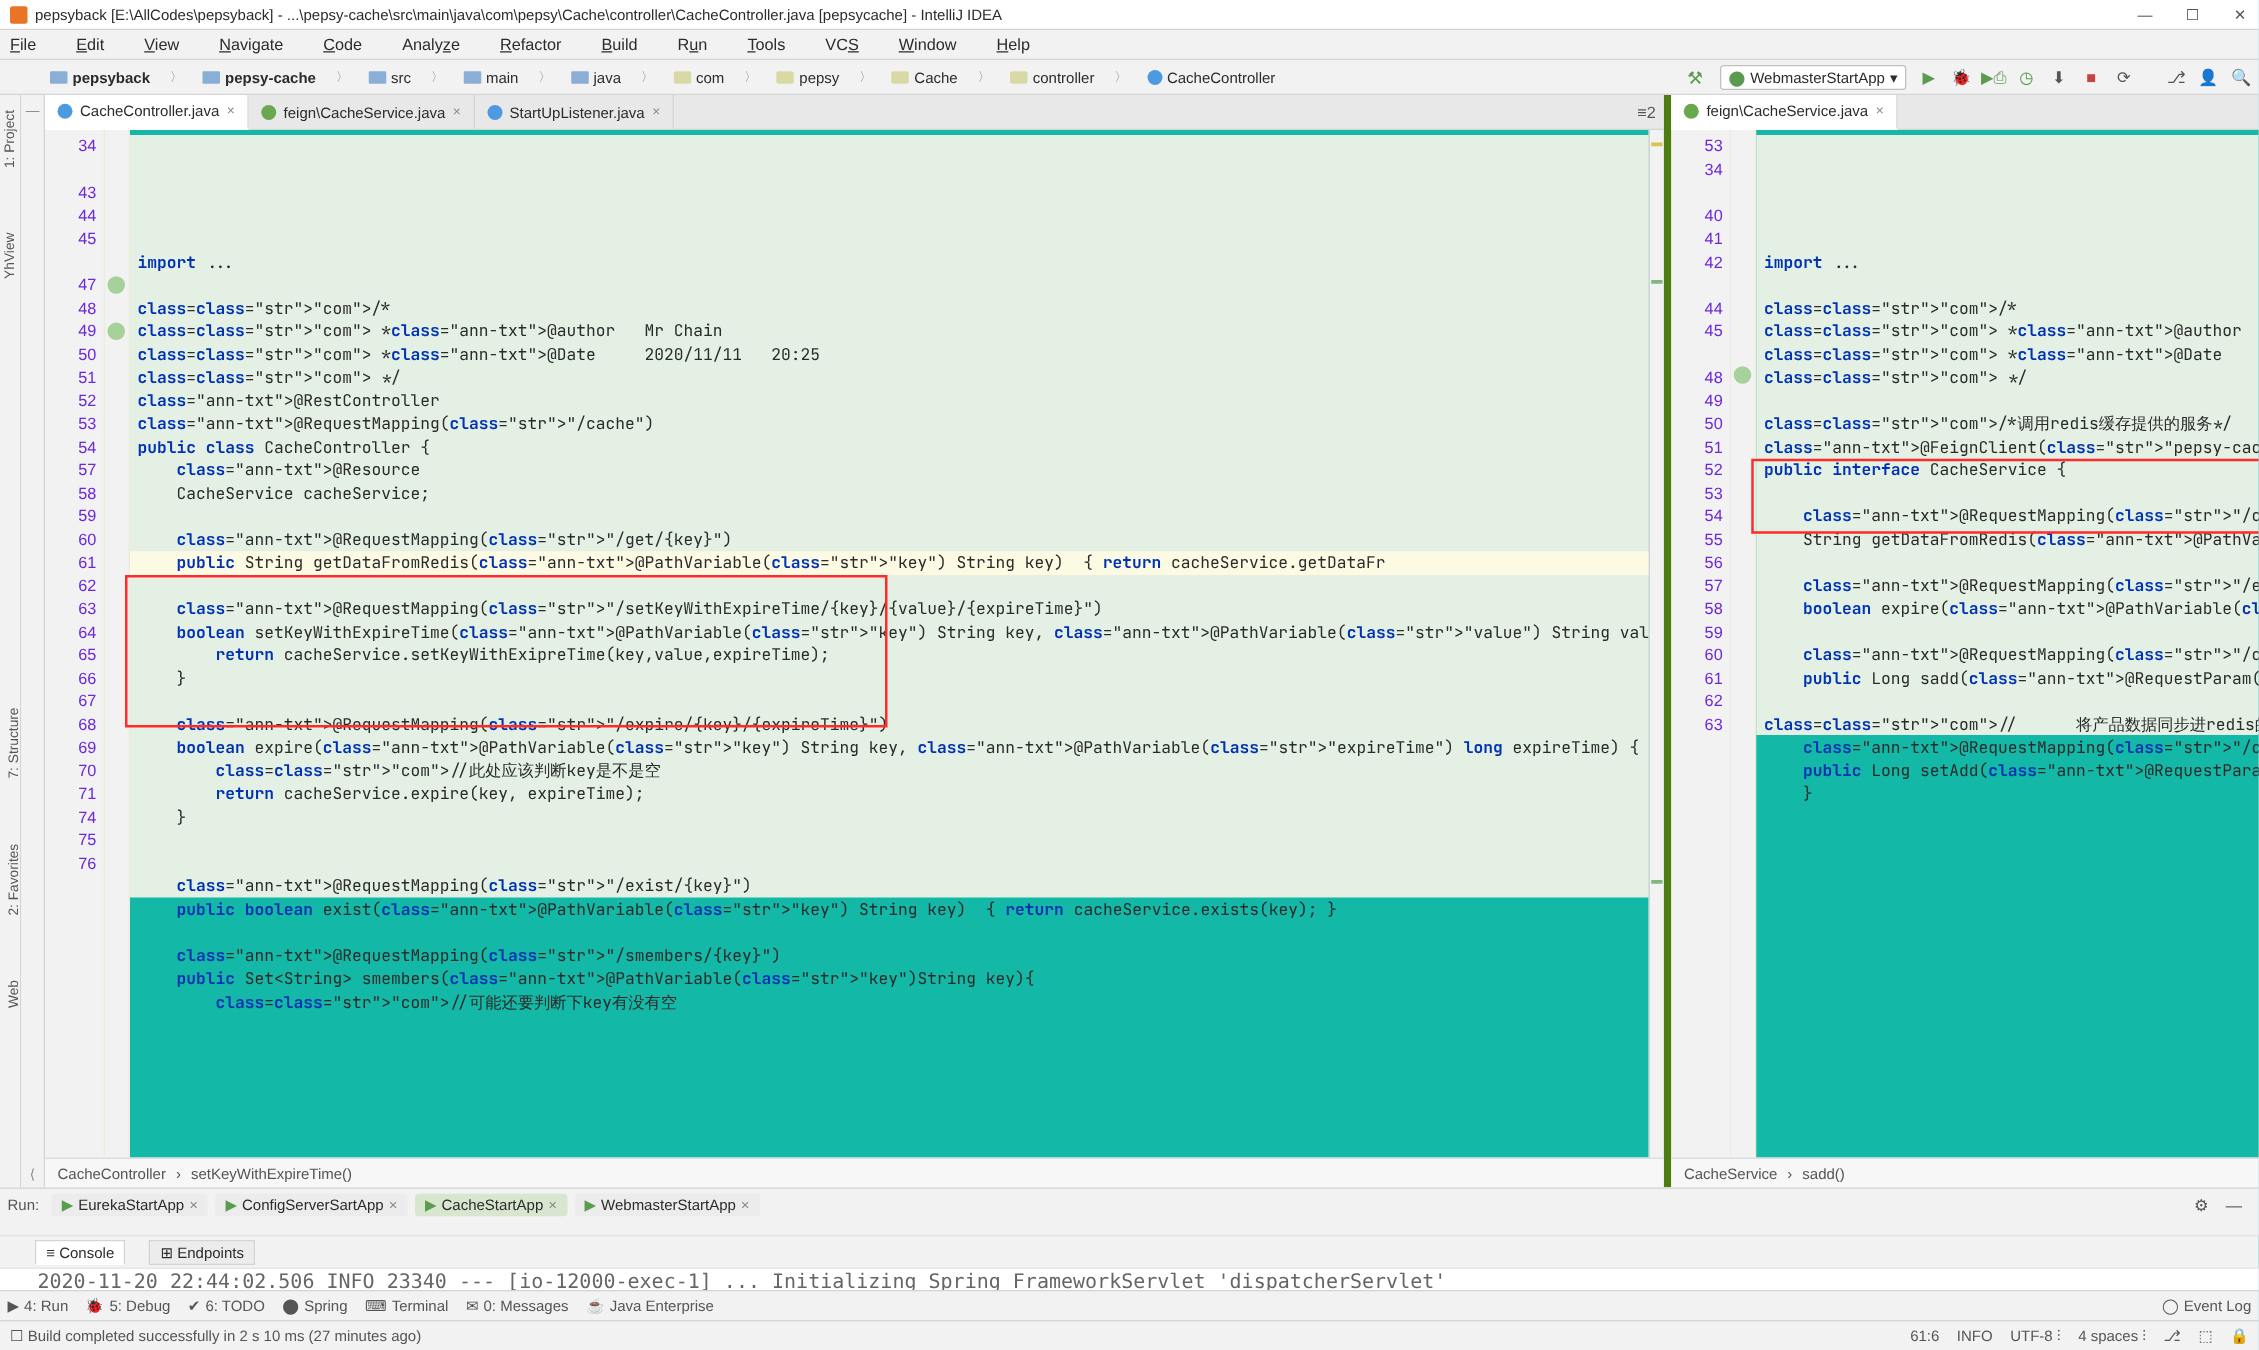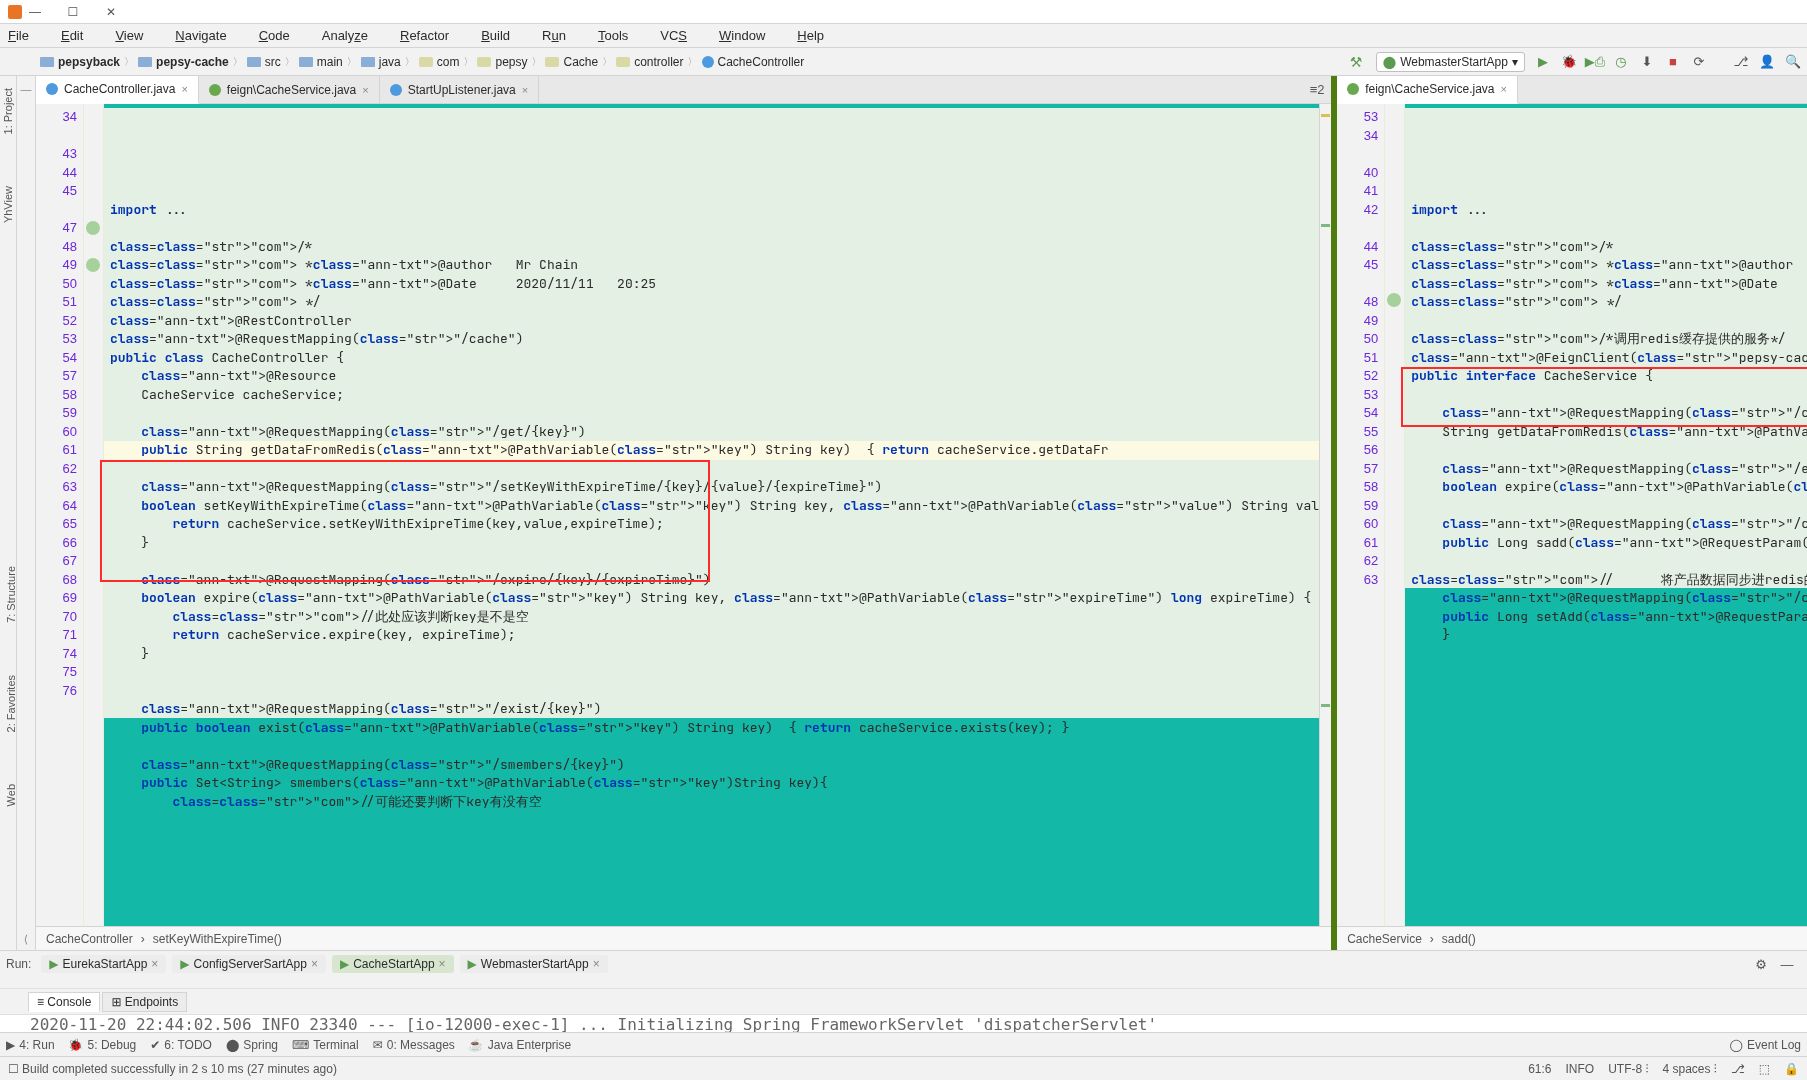--- a/index.html
+++ b/index.html
@@ -6,21 +6,21 @@
   body { font-family: "Segoe UI", Arial, sans-serif; font-size: 12px; color: #2b2b2b; background: #f2f2f2; width: 1807px; height: 1080px; overflow: hidden; display: flex; flex-direction: column; }
   .titlebar { height: 24px; background: #fff; display: flex; align-items: center; padding: 0 8px; border-bottom: 1px solid #d4d4d4; }
   .titlebar .logo { width: 14px; height: 14px; background: #e87426; margin-right: 6px; border-radius: 2px; }
   .titlebar .title { flex: 1; font-size: 12px; color: #2b2b2b; }
   .winbtns { display: flex; gap: 24px; }
   .winbtn { width: 14px; height: 14px; display: flex; align-items: center; justify-content: center; cursor: pointer; font-size: 12px; color: #555; }
   .menubar { height: 24px; background: #f2f2f2; display: flex; align-items: center; padding: 0 8px; gap: 32px; border-bottom: 1px solid #d4d4d4; }
   .menu-item { font-size: 13px; cursor: pointer; }
   .menu-item .u { text-decoration: underline; }
   .navbar { height: 28px; background: #f2f2f2; display: flex; align-items: center; padding: 0 6px; border-bottom: 1px solid #d4d4d4; }
-  .crumbs { flex: 1; display: flex; align-items: center; gap: 4px; padding-left: 34px; }
+  .crumbs { flex: 1; display: flex; align-items: center; gap: 16px; padding-left: 34px; }
   .crumb { display: flex; align-items: center; gap: 4px; font-size: 12px; cursor: pointer; }
   .crumb-ico { width: 14px; height: 10px; display: inline-block; }
   .ico-folder { background: #8aaed6; border-radius: 1px; }
   .ico-pkg { background: #d9d9a6; border-radius: 2px; }
   .ico-class { width: 12px; height: 12px; border-radius: 50%; background: #4e9ae0; }
   .crumb-sep { color: #888; font-size: 10px; }
   .nav-right { display: flex; align-items: center; gap: 10px; }
   .hammer { width: 16px; height: 16px; color: #5b9b4f; font-size: 14px; }
   .config-select { display: flex; align-items: center; gap: 4px; border: 1px solid #c0c0c0; background: #fff; padding: 2px 6px; border-radius: 3px; font-size: 12px; }
   .tb-icon { width: 16px; height: 16px; display: flex; align-items: center; justify-content: center; font-size: 13px; color: #555; cursor: pointer; }
@@ -57,36 +57,37 @@
   .sb .mark { position: absolute; left: 1px; right: 1px; height: 3px; }
   .sb .mark.y { background: #d9c24f; }
   .sb .mark.g { background: #7db97d; }
   .crumb-bar { height: 24px; border-top: 1px solid #d4d4d4; background: #f7f7f7; display: flex; align-items: center; padding: 0 10px; gap: 8px; font-size: 12px; color: #555; }
   .run-panel { height: 38px; border-top: 1px solid #d4d4d4; background: #f2f2f2; display: flex; flex-direction: column; }
   .run-tabs { height: 26px; display: flex; align-items: center; padding: 0 6px; gap: 6px; }
   .run-label { font-size: 12px; color: #555; margin-right: 4px; }
   .run-tab { display: flex; align-items: center; gap: 4px; padding: 2px 8px; font-size: 12px; background: #ececec; border-radius: 3px; cursor: pointer; }
   .run-tab.active { background: #d8e6cf; }
   .run-right { margin-left: auto; display: flex; align-items: center; gap: 10px; padding-right: 6px; }
-  .sub-tabs { height: 26px; display: flex; align-items: center; padding: 0 28px; gap: 2px; border-top: 1px solid #e0e0e0; }
+  .sub-tabs { height: 26px; display: flex; align-items: center; padding: 0 28px; gap: 19px; border-top: 1px solid #e0e0e0; }
   .sub-tab { padding: 2px 8px; font-size: 12px; background: #ececec; cursor: pointer; border: 1px solid #d4d4d4; }
   .sub-tab.active { background: #fff; border-bottom-color: #fff; }
   .log-line { height: 18px; padding: 0 30px; font-family: "Consolas",monospace; font-size: 16px; color: #666; overflow: hidden; background: #fff; border-top: 1px solid #e0e0e0; }
   .bottom-tools { height: 24px; border-top: 1px solid #d4d4d4; background: #f2f2f2; display: flex; align-items: center; padding: 0 6px; gap: 14px; font-size: 12px; }
   .bt-item { display: flex; align-items: center; gap: 4px; cursor: pointer; color: #555; }
   .bt-right { margin-left: auto; display: flex; align-items: center; gap: 8px; }
   .status { height: 24px; border-top: 1px solid #d4d4d4; background: #f2f2f2; display: flex; align-items: center; padding: 0 8px; font-size: 12px; color: #555; }
   .status .s-right { margin-left: auto; display: flex; align-items: center; gap: 14px; }
   .caret-line { position: absolute; left: 0; right: 0; height: 18.5px; background: #fcfae3; z-index: 0; }
 </style>
 </head>
 <body>
 
 <div class="titlebar">
   <div class="logo"></div>
+  <div class="title">pepsyback [E:\AllCodes\pepsyback] - ...\pepsy-cache\src\main\java\com\pepsy\Cache\controller\CacheController.java [pepsycache] - IntelliJ IDEA</div>
   <div class="winbtns">
     <div class="winbtn">—</div>
     <div class="winbtn">☐</div>
     <div class="winbtn">✕</div>
   </div>
 </div>
 
 <div class="menubar">
   <span class="menu-item"><span class="u">F</span>ile</span>
   <span class="menu-item"><span class="u">E</span>dit</span>

